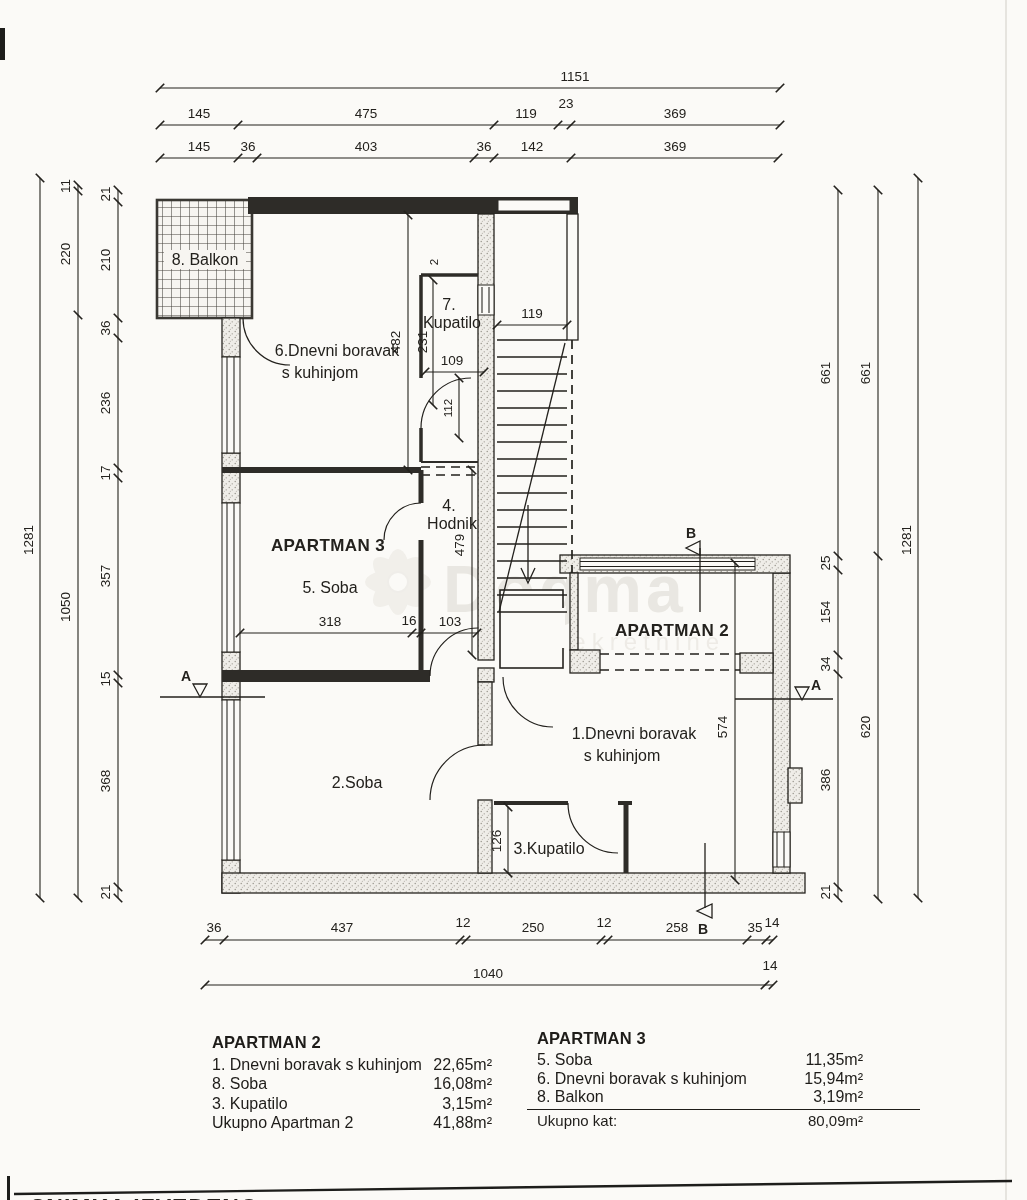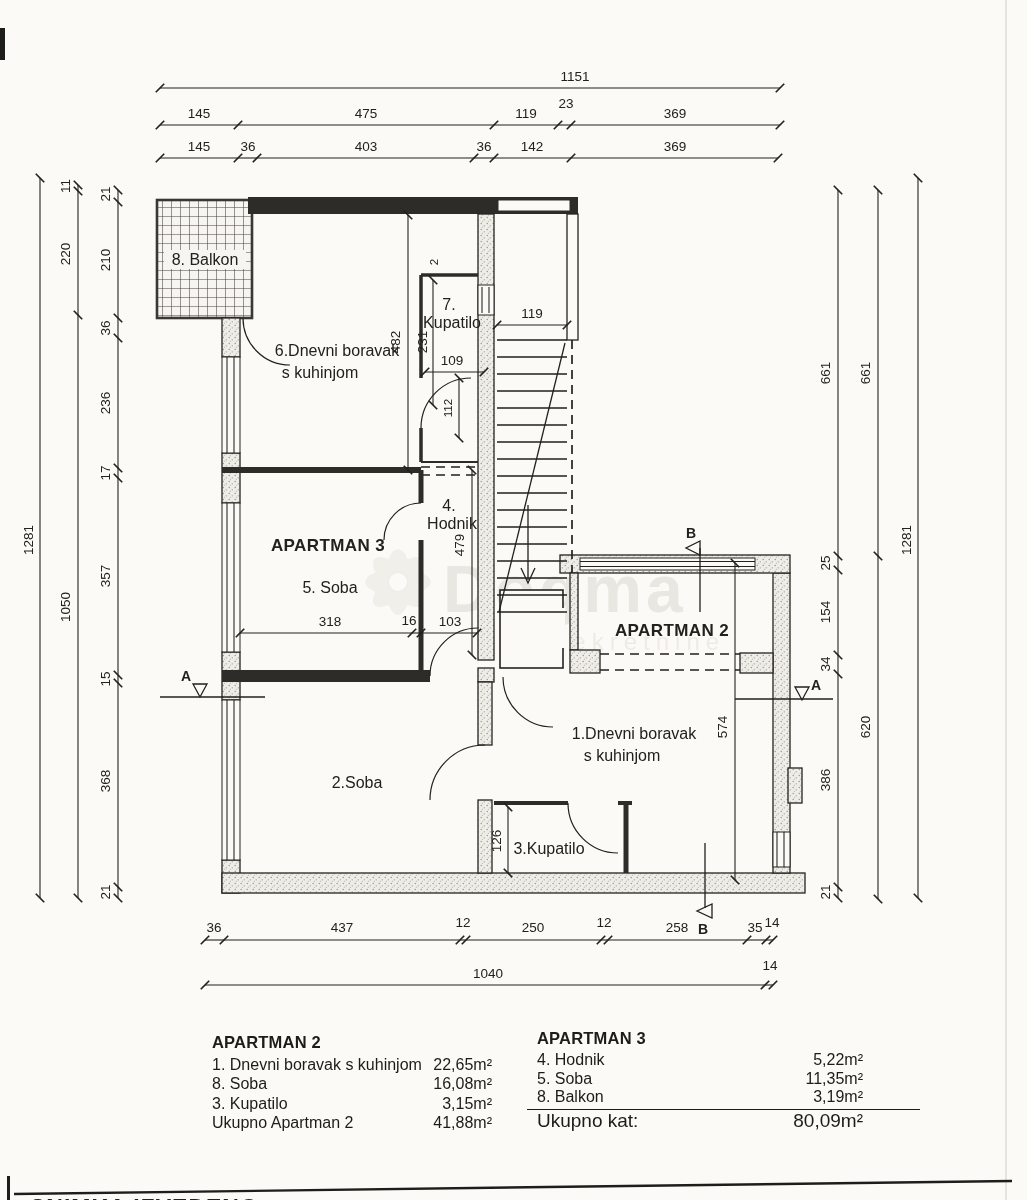--- a/index.html
+++ b/index.html
@@ -337,29 +337,29 @@
   </div>
   <div class="trow">
     <span>Ukupno Apartman 2</span>
     <span>41,88m²</span>
   </div>
 </div>
 
 <div class="tbl a3" style="left:537px;top:1029px;width:326px">
   <div class="tbl-title">APARTMAN 3</div>
   <div class="trow">
-    <span>4. Hodnik</span>
-    <span>5,22m²</span>
-  </div>
-  <div class="trow">
     <span>5. Soba</span>
     <span>11,35m²</span>
   </div>
   <div class="trow">
+    <span>6. Dnevni boravak s kuhinjom</span>
+    <span>15,94m²</span>
+  </div>
+  <div class="trow">
     <span>8. Balkon</span>
     <span>3,19m²</span>
   </div>
   <div class="tbl-sep"></div>
-  <div class="trow" style="font-size:19px">
+  <div class="trow" style="font-size:15px">
     <span>Ukupno kat:</span>
     <span>80,09m²</span>
   </div>
 </div>
 
 </body></html>

